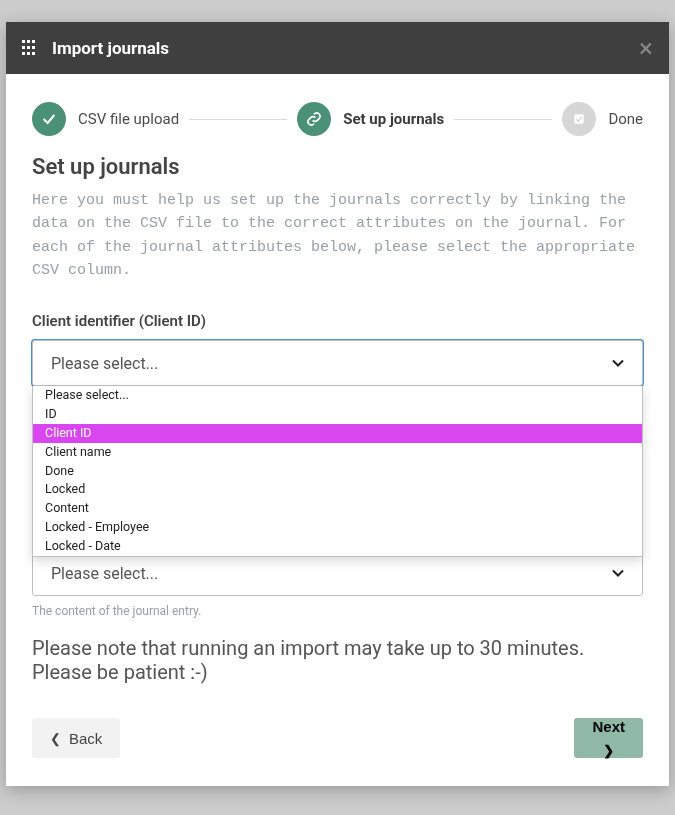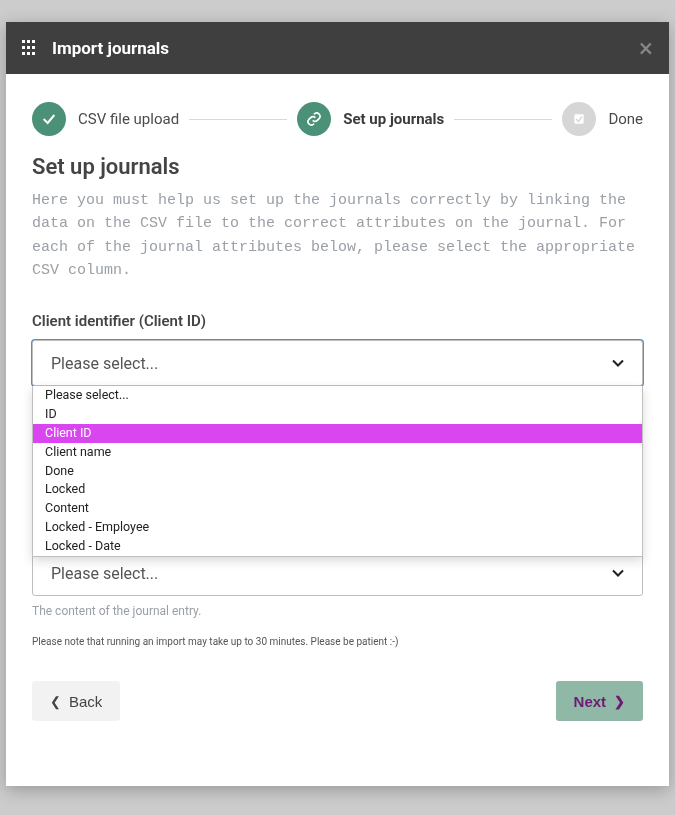--- a/index.html
+++ b/index.html
@@ -43,28 +43,28 @@
   .select .chev svg { stroke: #222; stroke-width: 2.5; fill: none; }
   .helper { font-size: 12px; color: #9aa0a6; margin-top: 8px; }
   .dropdown {
     position: absolute; left: 0; right: 0; top: 100%; background: #fff;
     border: 1px solid #bfbfbf; border-top: none; z-index: 10;
     box-shadow: 0 4px 10px rgba(0,0,0,.15);
   }
   .drop-wrap { position: relative; }
   .dropdown .opt { padding: 1px 12px; font-size: 12.5px; color: #222; cursor: pointer; line-height: 1.35; }
   .dropdown .opt.hl { background: #d946ef; color: #fff; }
-  .note { font-size: 10px; color: #555; margin: 18px 0 34px; }
+  .note { font-size: 20px; color: #555; margin: 18px 0 34px; }
   .footer { display: flex; justify-content: space-between; }
   .btn {
     height: 40px; padding: 0 18px; border-radius: 3px; font-size: 15px;
     display: inline-flex; align-items: center; gap: 8px; cursor: pointer; border: none;
   }
   .btn-back { background: #f2f2f2; color: #444; }
-  .btn-next { background: #8fb8a6; color: #701a75; font-weight: 600; }
+  .btn-next { background: #8fb8a6; color: #000000; font-weight: 600; flex-direction: column; }
   .btn-next .arr, .btn-back .arr { font-size: 13px; }
 </style>
 </head>
 <body>
 
 <div class="modal">
 
   <div class="modal-header">
     <div class="grip">
       <span></span>

